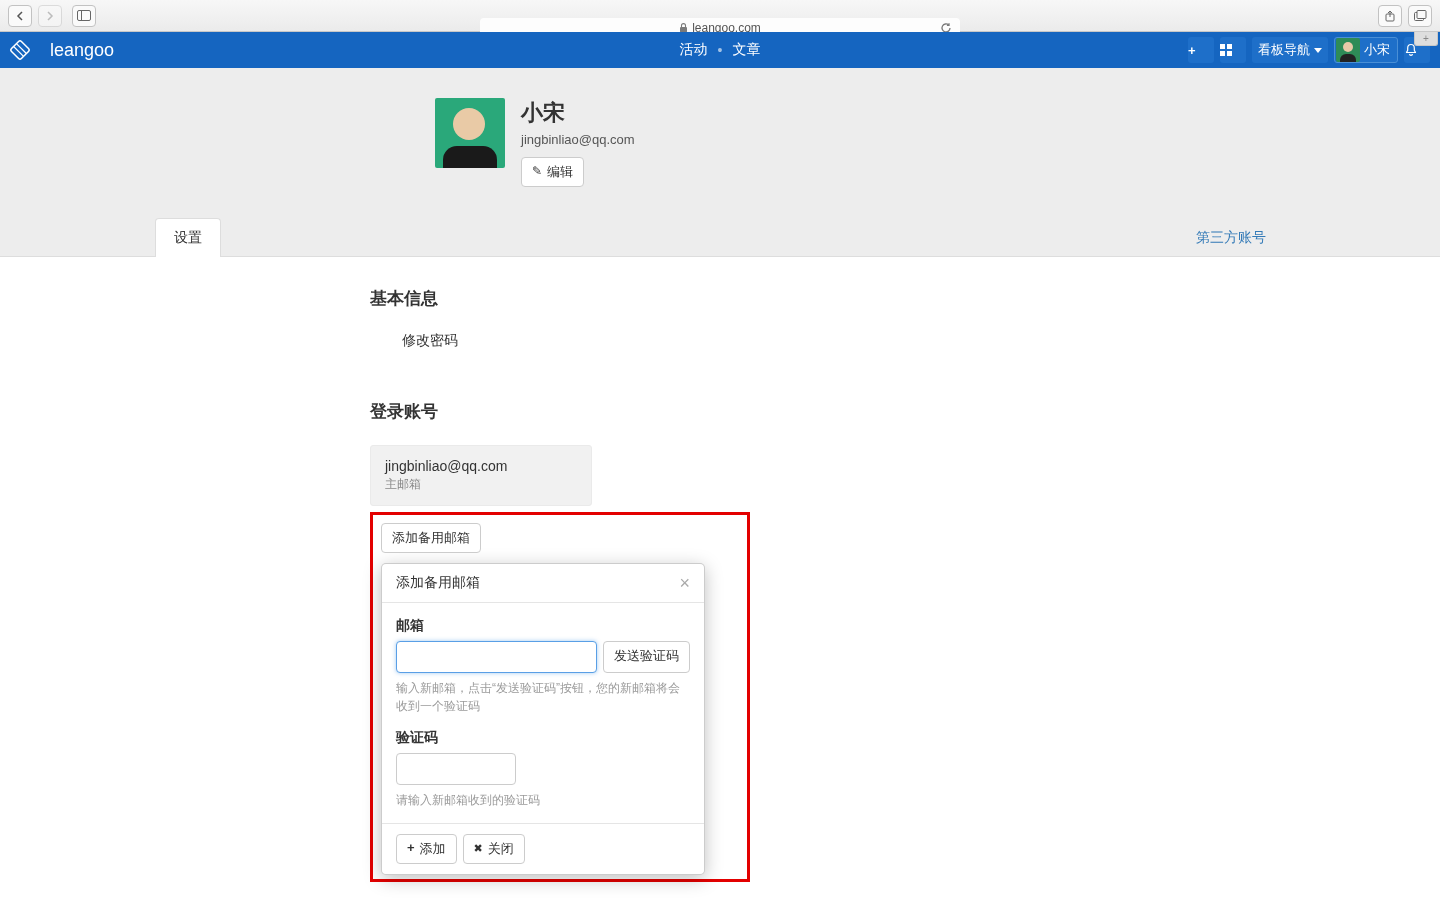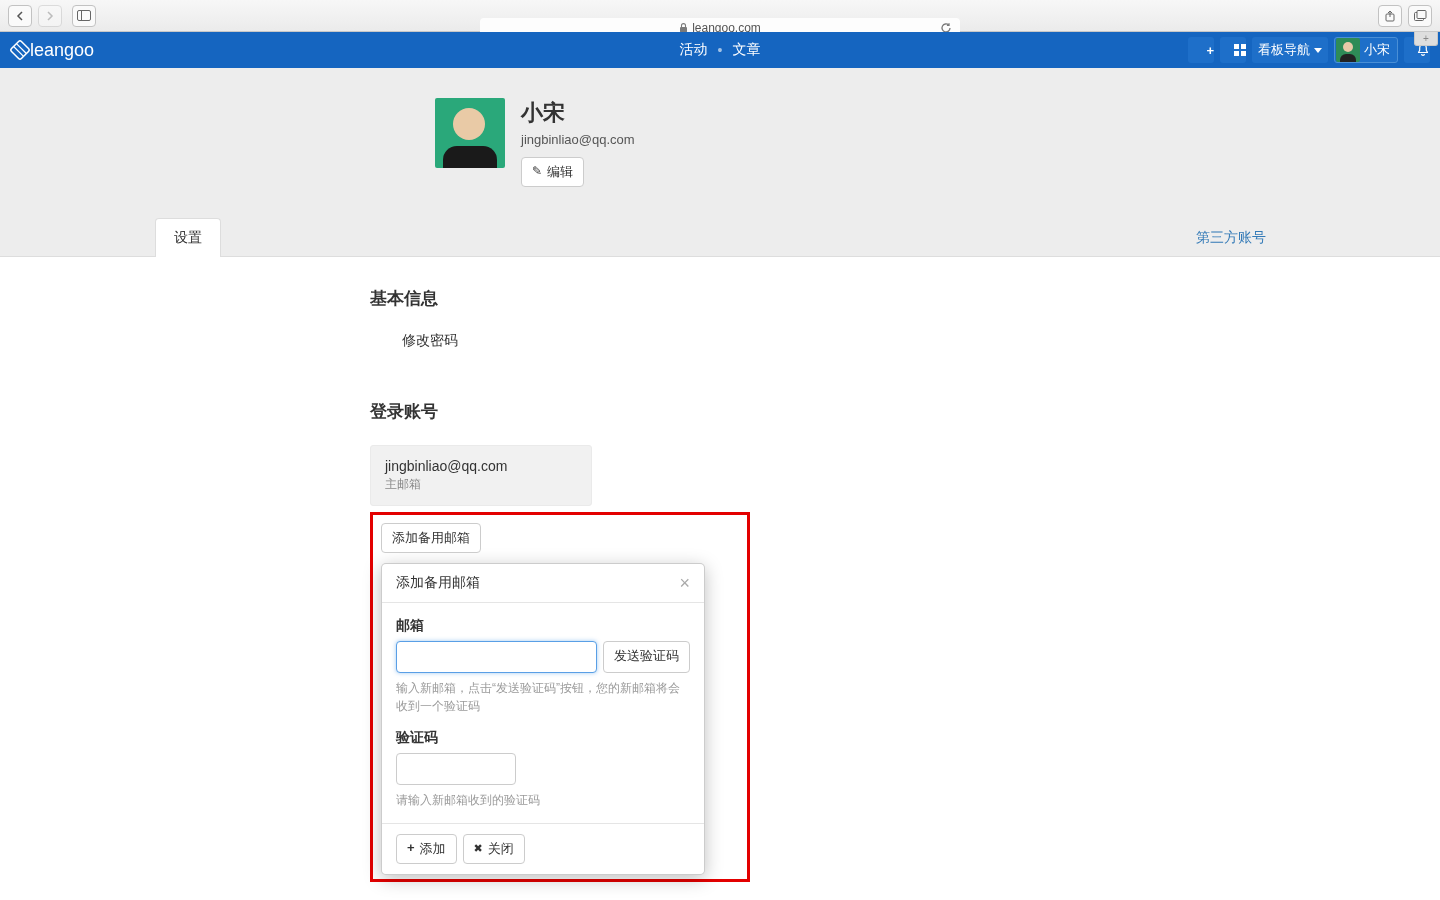--- a/index.html
+++ b/index.html
@@ -5,26 +5,26 @@
   html,body{margin:0;padding:0;height:100%;font-family:"Helvetica Neue",Helvetica,Arial,"Microsoft YaHei",sans-serif;font-size:14px;color:#333;background:#f0f0f0;}
   *{box-sizing:border-box;}
   
   .browser-chrome{height:32px;background:linear-gradient(#f7f7f7,#ebebeb);border-bottom:1px solid #c8c8c8;display:flex;align-items:center;padding:0 8px;gap:6px;position:relative;}
   .chrome-btn{width:24px;height:22px;border:1px solid #c2c2c2;border-radius:4px;background:#fafafa;display:flex;align-items:center;justify-content:center;color:#666;font-size:11px;}
   .chrome-url{position:absolute;left:50%;transform:translateX(-50%);width:480px;height:22px;border:none;border-radius:4px;background:#fdfdfd;display:flex;align-items:center;justify-content:center;font-size:12px;color:#555;gap:4px;box-shadow:inset 0 1px 0 rgba(0,0,0,.05);margin-top:24px;}
   .chrome-right{margin-left:auto;display:flex;gap:6px;}
   .chrome-tab-plus{position:absolute;right:2px;top:32px;width:24px;height:14px;background:#dedede;border:1px solid #c8c8c8;border-top:none;border-radius:0 0 3px 3px;display:flex;align-items:center;justify-content:center;font-size:10px;color:#888;z-index:100;}
   
   .app-bar{height:36px;background:#1565c0;color:#fff;display:flex;align-items:center;padding:0 10px;position:relative;}
-  .brand{display:flex;gap:0;font-size:18px;}
+  .brand{display:flex;gap:20px;font-size:18px;}
   .brand-logo{width:20px;height:20px;display:inline-block;}
   .bar-center{position:absolute;left:50%;transform:translateX(-50%);display:flex;align-items:center;gap:10px;font-size:14px;}
   .bar-center .sep{opacity:.6;}
   .bar-right{margin-left:auto;display:flex;align-items:center;gap:6px;}
-  .bar-btn{height:26px;background:#1e6fc9;border-radius:3px;display:flex;align-items:center;justify-content:flex-end;color:#fff;font-size:13px;padding:0 6px;gap:4px;cursor:pointer;}
+  .bar-btn{height:26px;background:#1e6fc9;border-radius:3px;display:flex;align-items:center;justify-content:flex-start;color:#fff;font-size:13px;padding:0 6px;gap:4px;cursor:pointer;}
   .bar-btn.narrow{width:26px;padding:0;}
   .avatar-small{width:24px;height:24px;border-radius:2px;background:linear-gradient(#2e8b57,#2e8b57);display:inline-block;position:relative;overflow:hidden;}
   .avatar-small::before{content:"";position:absolute;left:7px;top:4px;width:10px;height:10px;border-radius:50%;background:#e8c9a8;}
   .avatar-small::after{content:"";position:absolute;left:4px;bottom:-2px;width:16px;height:10px;border-radius:6px 6px 0 0;background:#222;}
   .caret-down{width:0;height:0;border-left:4px solid transparent;border-right:4px solid transparent;border-top:5px solid #fff;display:inline-block;}
   
   .page{background:#ededed;}
   .profile-wrap{max-width:1170px;margin:0 auto;padding:30px 20px 0 20px;}
   .profile-head{display:flex;align-items:flex-start;gap:16px;padding-left:280px;}
   .avatar-large{width:70px;height:70px;border-radius:2px;background:#2aa87a;position:relative;overflow:hidden;}

